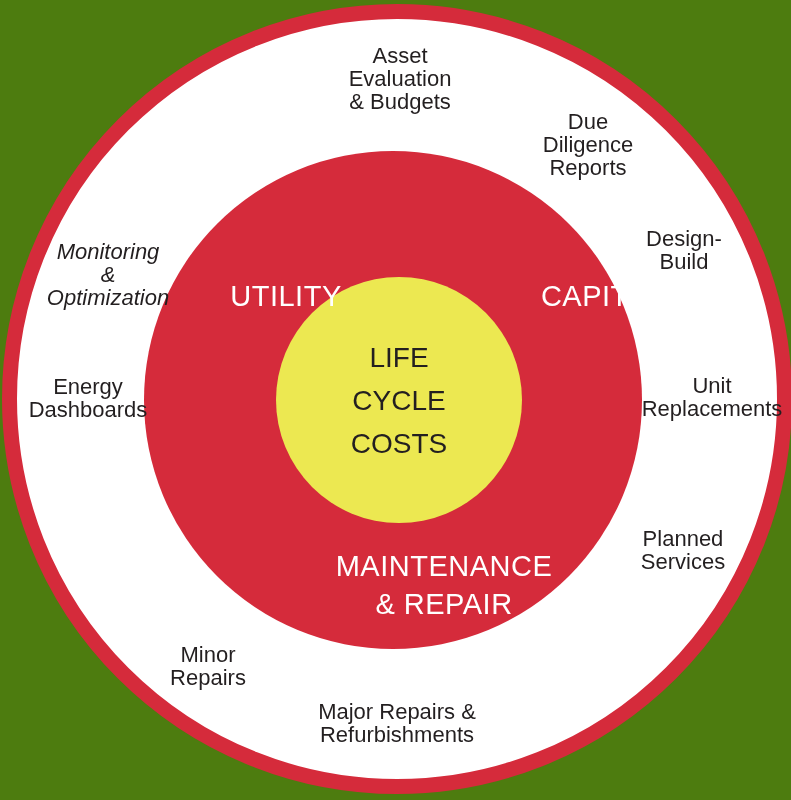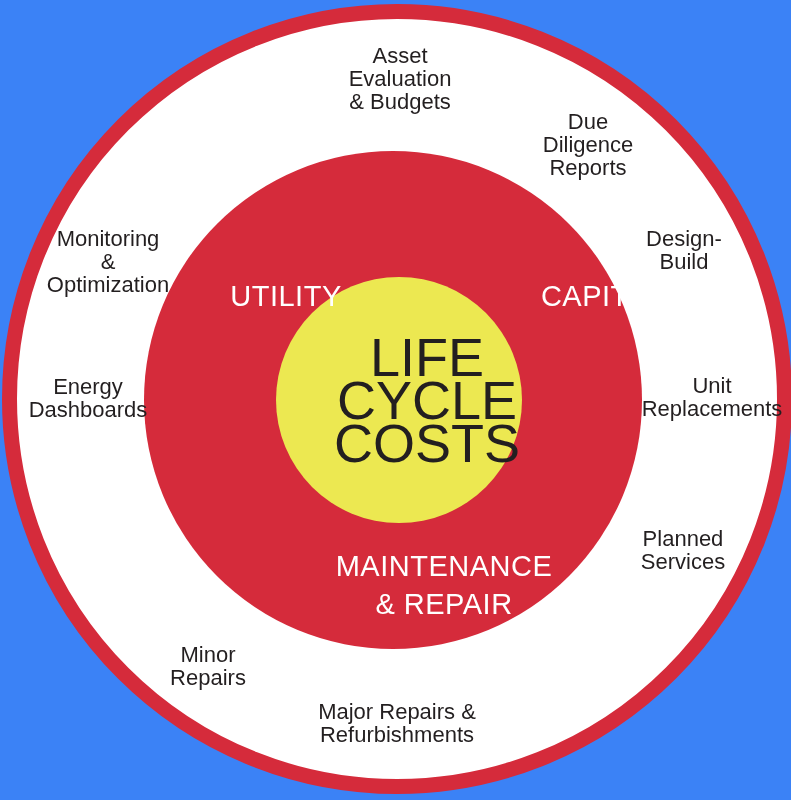--- a/index.html
+++ b/index.html
@@ -1,19 +1,19 @@
 <!DOCTYPE html>
 <html><head>
 <meta charset="utf-8">
 <style>
   html,body{margin:0;padding:0;background:#ffffff;}
   .stage{
     position:relative;
     width:791px;height:800px;
-    background:#3b82f6;
+    background:#4d7c0f;
     font-family:"Liberation Sans", sans-serif;
     overflow:hidden;
   }
   .circle{position:absolute;border-radius:50%;}
   .outer-ring{
     left:2px;top:4px;width:760px;height:760px;
     border:15px solid var(--red);
     background:#ffffff;
   }
   .red-disc{
@@ -45,30 +45,29 @@
     letter-spacing:0.5px;
     margin-left:44px;
   }
   .center-title{
     position:absolute;
     left:399px;top:400px;
     transform:translate(-50%,-50%);
     text-align:center;
     white-space:pre-line;
     color:var(--ink);
-    font-size:54px;
+    font-size:28px;
     line-height:43px;
     letter-spacing:0px;
-    margin-left:28px;
   }
   
   .pos-asset{left:400px;top:78px;}
   .pos-commissioning{left:210px;top:143px;}
   .pos-due{left:588px;top:144px;}
-  .pos-monitoring{left:108px;top:261px;}
+  .pos-monitoring{left:108px;top:274px;font-style:italic;}
   .pos-design{left:684px;top:250px;}
   .pos-energy{left:88px;top:398px;}
   .pos-unit{left:712px;top:397px;}
   .pos-benchmarking{left:112px;top:551px;}
   .pos-planned{left:683px;top:550px;}
   .pos-minor{left:208px;top:666px;}
   .pos-fulltime{left:578px;top:660px;}
   .pos-major{left:397px;top:723px;}
   
   .pos-utility{left:242px;top:296px;}

